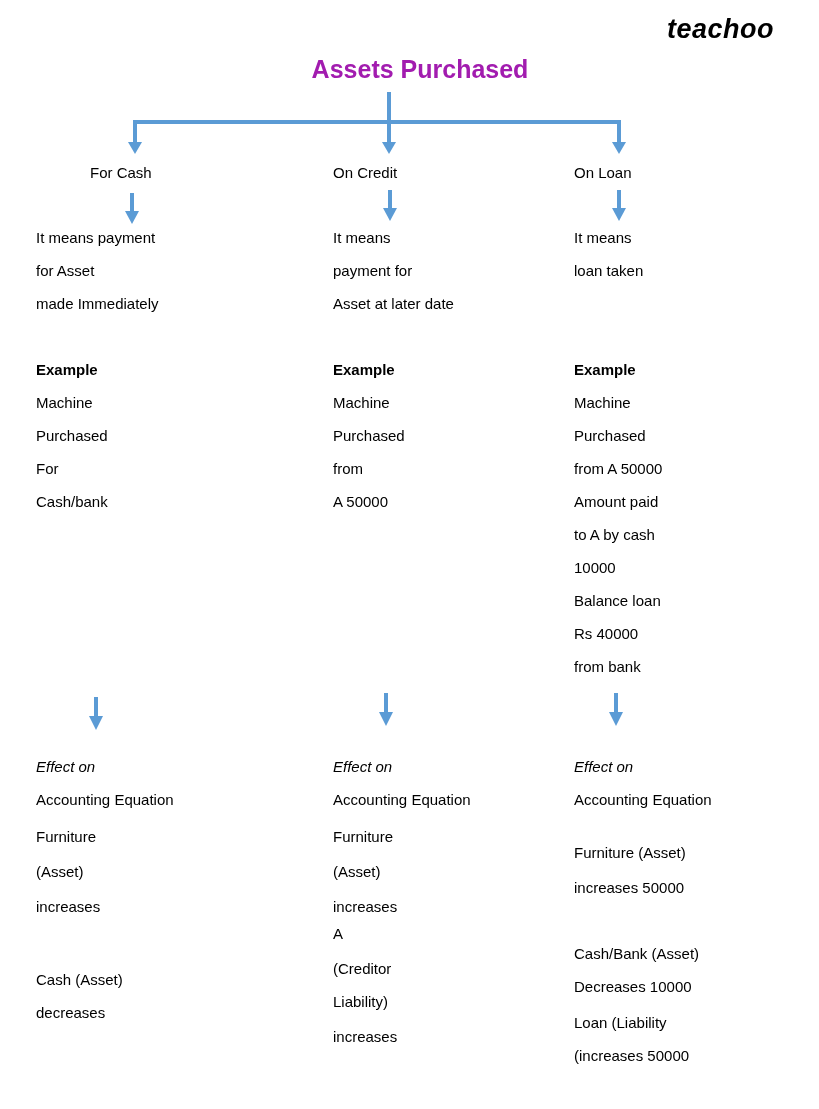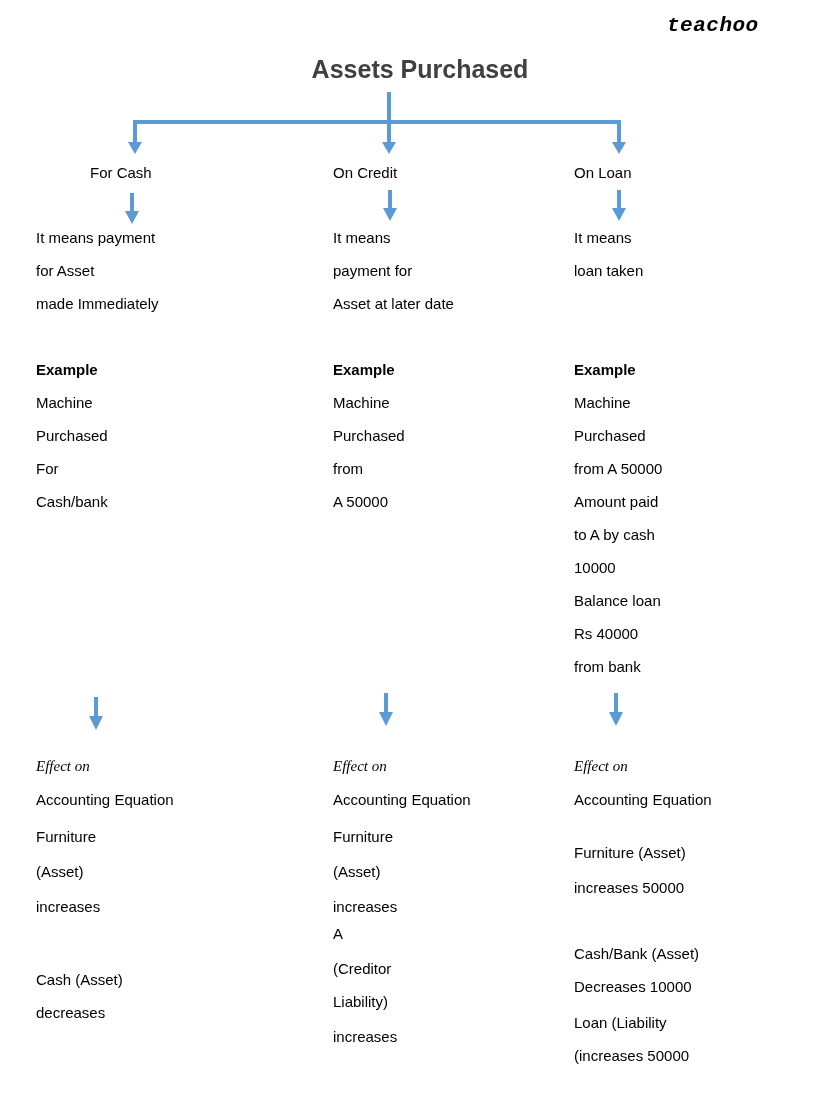--- a/index.html
+++ b/index.html
@@ -1,23 +1,23 @@
 <!DOCTYPE html>
 <html><head>
 <meta charset="utf-8">
 <style>
   html, body { margin:0; padding:0; background:#ffffff; }
   body { width:819px; height:1109px; position:relative; overflow:hidden;
          font-family:"Liberation Sans", "DejaVu Sans", sans-serif; color:#000; }
   .abs { position:absolute; white-space:nowrap; }
-  .logo { left:667px; top:14px; font-family:Liberation Mono, monospace; font-weight:bold; font-style:italic; font-size:21px; letter-spacing:0.5px; }
-  .title { left:0; width:819px; top:55px; text-align:center; font-size:25px; font-weight:bold; color:#404040; padding-left:21px; box-sizing:border-box; }
+  .logo { left:667px; top:14px; font-family:Liberation Sans, sans-serif; font-weight:bold; font-style:italic; font-size:27px; letter-spacing:0.5px; }
+  .title { left:0; width:819px; top:55px; text-align:center; font-size:25px; font-weight:bold; color:#a21caf; padding-left:21px; box-sizing:border-box; }
   .t { font-size:15px; line-height:33px; }
   .b { font-weight:bold; }
-  .i { font-style:italic;font-family:Liberation Serif, serif; }
+  .i { font-style:italic; }
   svg.conn { position:absolute; left:0; top:0; }
 </style>
 </head>
 <body>
 
 <svg class="conn" width="819" height="1109" viewBox="0 0 819 1109">
   <defs>
     <marker id="ah" markerWidth="8" markerHeight="8" refX="4" refY="4" orient="auto" markerUnits="userSpaceOnUse"></marker>
   </defs>
   <g stroke="#5b9bd5" stroke-width="4" fill="none">

